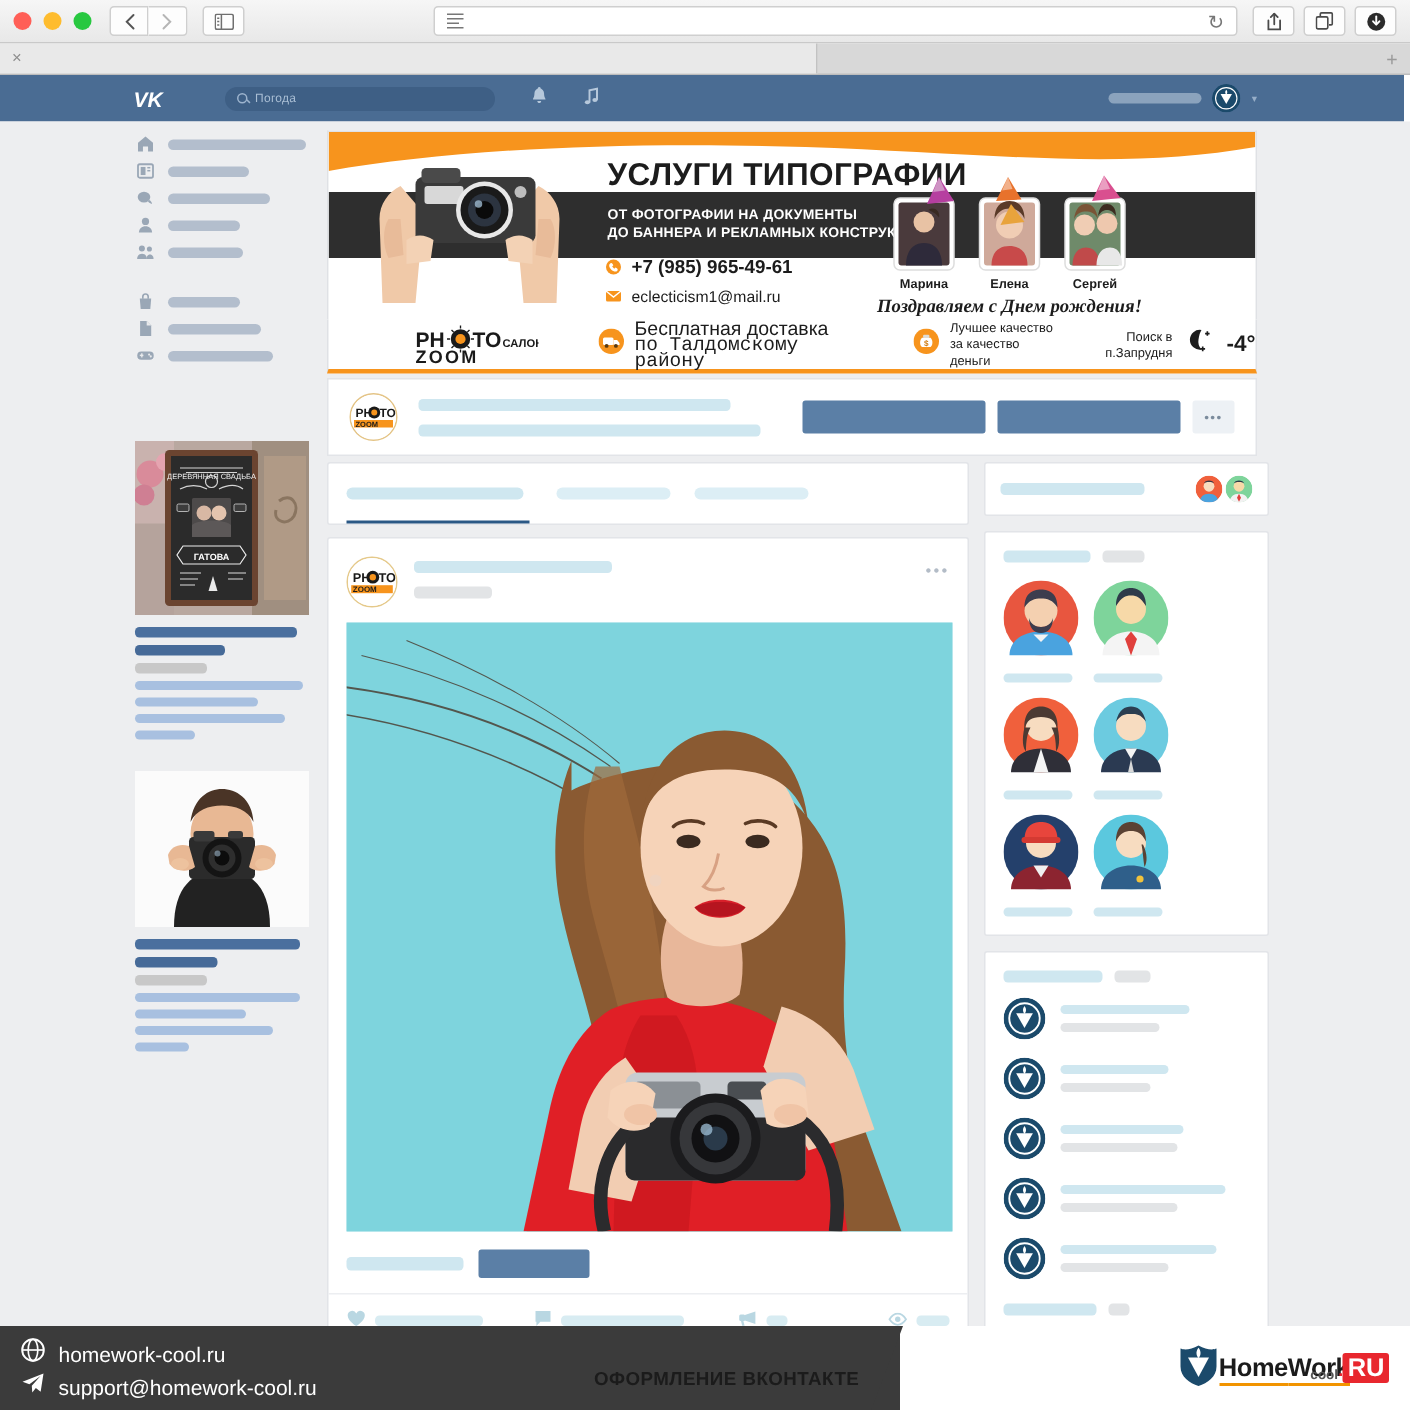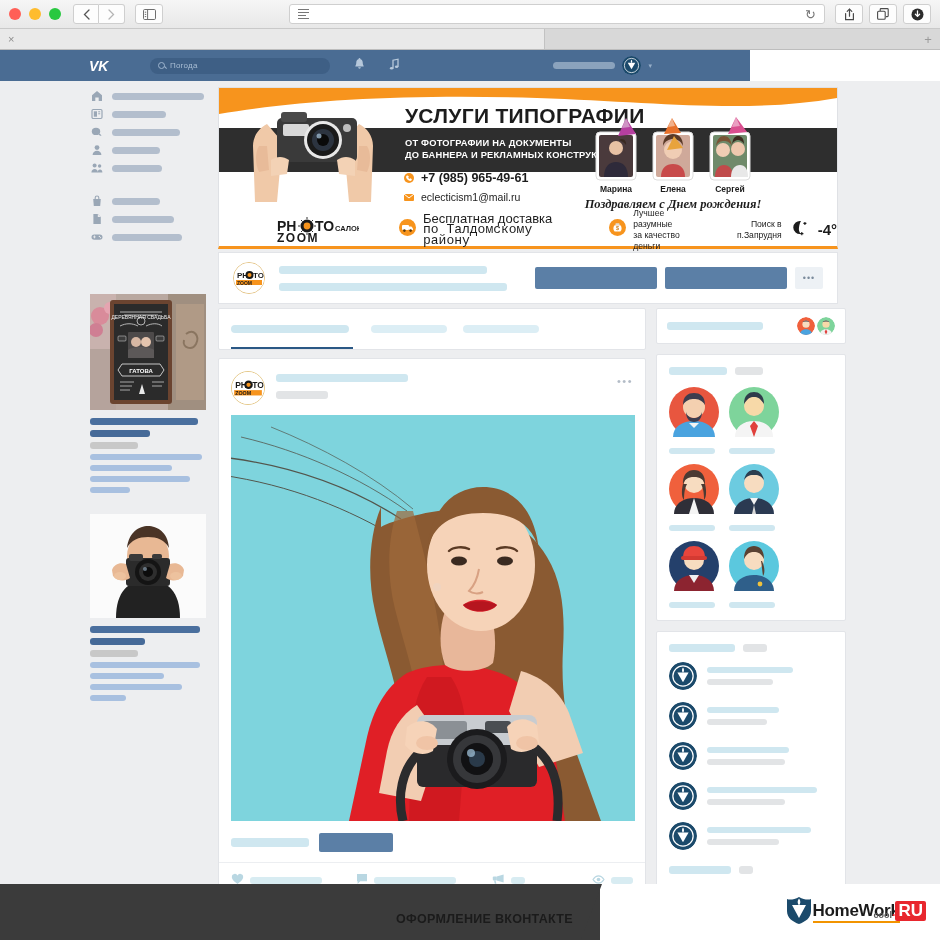--- a/index.html
+++ b/index.html
@@ -54,21 +54,21 @@
     width:545px; background:#e9e9e9; border-right:1px solid #c2c2c2;
     display:flex; align-items:center; padding-left:8px;
   }
   .tab-close { color:#8d8d8d; font-size:11px; line-height:1; }
   .tab-rest { flex:1; }
   .tab-plus { width:24px; display:flex; align-items:center; justify-content:center;
     color:#9a9a9a; font-size:13px; }
 
   
   .vk-header {
-    position:absolute; left:0; top:50px; width:750px; height:31px;
+    position:absolute; left:0; top:50px; width:936px; height:31px;
     background:#4a6c93; display:flex; align-items:center;
   }
   .vk-logo { width:32px; height:18px; margin-left:86px; display:flex; align-items:center; justify-content:center; }
   .vk-search {
     margin-left:32px; width:180px; height:16px; background:#3e5f85; border-radius:8px;
     display:flex; align-items:center; padding:0 8px; gap:5px;
   }
   .vk-search .mag { width:7px; height:7px; border:1.2px solid #9db4ce; border-radius:50%; position:relative; }
   .vk-search .mag:after{content:"";position:absolute;width:3px;height:1.2px;background:#9db4ce;transform:rotate(45deg);right:-3px;bottom:0;}
   .vk-search span { font-size:8px; color:#a9bed4; letter-spacing:.2px;}
@@ -524,21 +524,21 @@
         <div style="margin-left:34px;display:flex;align-items:center;gap:7px;">
           <span>
             <svg width="17" height="17" viewBox="0 0 17 17">
                 <circle cx="8.5" cy="8.5" r="8.5" fill="#f7941d"></circle>
                 <path d="M5.6 6.2h5.8c1.4 1.4 1.8 4.6 0 6.2H5.6c-1.8-1.6-1.4-4.8 0-6.2z" fill="#fff"></path>
                 <rect x="6.4" y="4.2" width="4.2" height="2.2" rx="0.8" fill="#e0dcd4"></rect>
                 <text x="8.5" y="11.4" font-family="Liberation Sans, sans-serif" font-size="5.4" font-weight="bold" fill="#d07b10" text-anchor="middle">$</text>
               </svg>
           </span>
           <span style="font-size:8.6px;line-height:11px;color:#1c1c1c;">
-            <span style="display:block;">Лучшее разумные</span>
+            <span style="display:block;">Лучшее качество</span>
             <span style="display:block;">за качество деньги</span>
           </span>
         </div>
         <div style="margin-left:34px;display:flex;align-items:center;gap:8px;">
           <span style="font-size:8.6px;line-height:11px;color:#1c1c1c;text-align:right;">
             <span style="display:block;">Поиск в</span>
             <span style="display:block;">п.Запрудня</span>
           </span>
           <span>
             <svg width="20" height="18" viewBox="0 0 20 18">
@@ -927,20 +927,40 @@
     <svg style="position:absolute;left:0;top:-24px;width:940px;height:82px;" viewBox="0 0 940 82">
       <path d="M0 44C150 24 330 10 520 16c150 5 290 18 420 34v10C820 44 680 31 520 26 330 20 150 34 0 54z" fill="#f7941d"></path>
       <path d="M0 52C150 32 330 18 520 24c150 5 290 18 420 34v6C820 48 680 35 520 30 330 24 150 38 0 58z" fill="#f9b233"></path>
       <path d="M585 22l40 24-28 8-22-18z" fill="#f7941d"></path>
       <path d="M597 28l28 18-16 6-16-14z" fill="#ffd04a"></path>
       <rect x="600" y="24" width="340" height="58" fill="#ffffff"></rect>
       <path d="M592 24l22 0 8 58h-46z" fill="#ffffff"></path>
       <rect x="0" y="24" width="600" height="58" fill="#3b3b3b"></rect>
       <path d="M560 24h42l-22 58h-20z" fill="#3b3b3b"></path>
     </svg>
+    <div class="f-contacts">
+      <div>
+        <span>
+          <svg width="16" height="16" viewBox="0 0 16 16">
+              <circle cx="8" cy="8" r="7.2" fill="none" stroke="#fff" stroke-width="1.3"></circle>
+              <ellipse cx="8" cy="8" rx="3.2" ry="7.2" fill="none" stroke="#fff" stroke-width="1.1"></ellipse>
+              <path d="M1.2 8h13.6" stroke="#fff" stroke-width="1.1"></path>
+            </svg>
+        </span>
+        <span>homework-cool.ru</span>
+      </div>
+      <div>
+        <span>
+          <svg width="16" height="16" viewBox="0 0 16 16">
+              <path d="M15 1.6L1 7.2l4.6 1.6L13 3.4 7.2 9.8l.3 4.6 2.4-3 3.2 2.4z" fill="#fff"></path>
+            </svg>
+        </span>
+        <span>support@homework-cool.ru</span>
+      </div>
+    </div>
     <div class="f-center">ОФОРМЛЕНИЕ ВКОНТАКТЕ</div>
     <div class="f-logo">
       <span>
         <svg width="26" height="28" viewBox="0 0 26 28">
           <path d="M13 1c5 3 10 3 12 2v12c0 7-6 11-12 13C7 26 1 22 1 15V3c2 1 7 1 12-2z" fill="#1b4a6b"></path>
           <path d="M6 9h14l-7 13z" fill="#ffffff"></path>
           <path d="M13 2.5c1.8 2.2 1.8 5 0 7-1.8-2-1.8-4.8 0-7z" fill="#ffffff"></path>
         </svg>
       </span>
       <span style="display:flex;align-items:baseline;">

